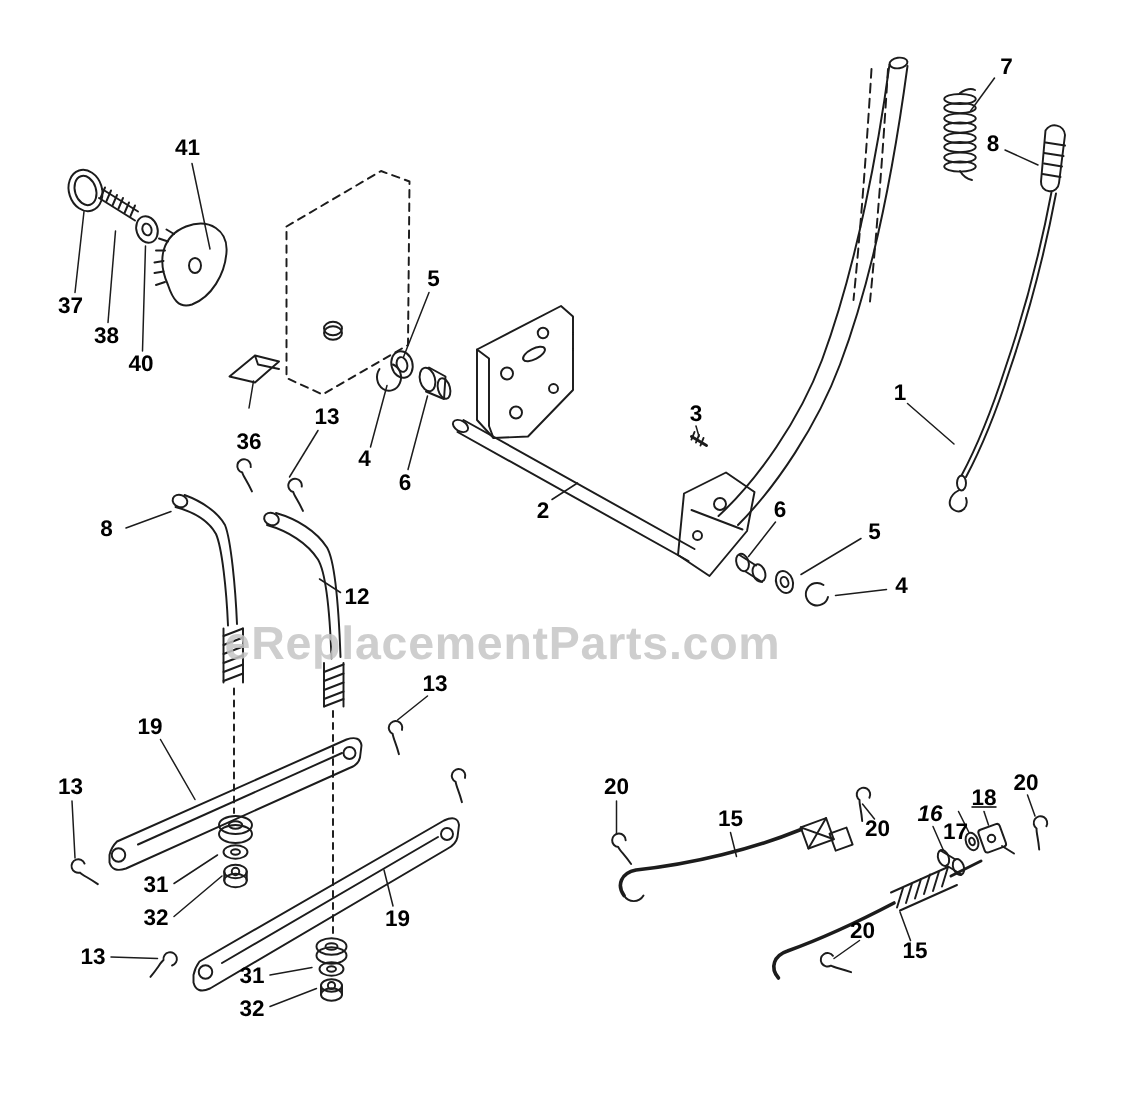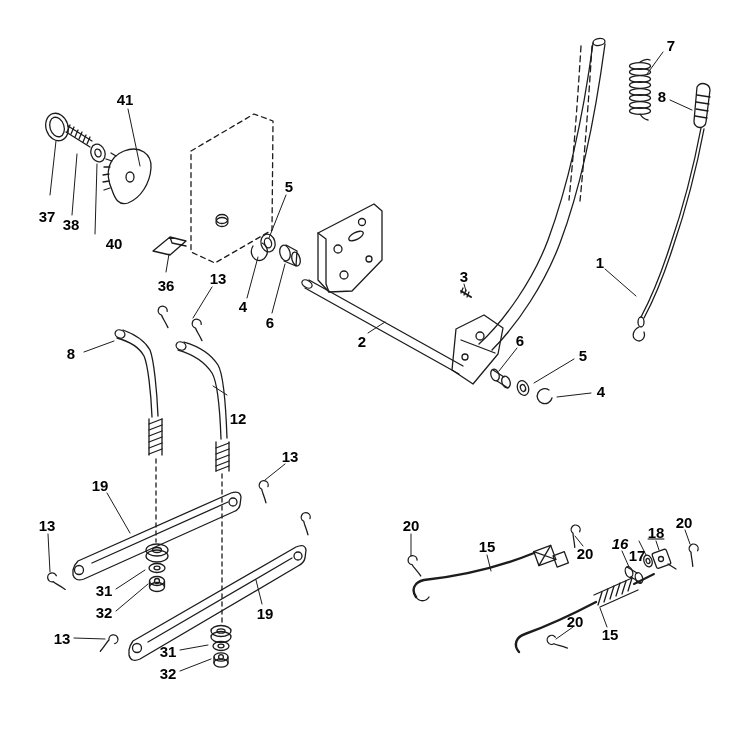--- a/index.html
+++ b/index.html
@@ -260,33 +260,34 @@
         <use href="#clip" transform="translate(112,637) rotate(80)"></use>
         <use href="#clip" transform="translate(410,561) rotate(5)"></use>
         <use href="#clip" transform="translate(573,529) rotate(35)"></use>
         <use href="#clip" transform="translate(691,548) rotate(35)"></use>
         <use href="#clip" transform="translate(550,642) rotate(-30)"></use>
       </g>
 
     </g>
   </svg>
 
+  <div class="watermark">eReplacementParts.com</div>
 
   <div id="labels-layer" style="position:absolute;left:0;top:0;width:100%;height:100%;">
       <div class="part-label" style="left: 125px; top: 99px;">41</div>
-      <div class="part-label" style="left: 47px; top: 216px;">37</div>
+      <div class="part-label" style="left: 47px; top: 204px;">37</div>
       <div class="part-label" style="left: 71px; top: 224px;">38</div>
-      <div class="part-label" style="left: 94px; top: 243px; margin-left: 20px;">40</div>
-      <div class="part-label" style="left: 166px; top: 285px;">36</div>
+      <div class="part-label" style="left: 94px; top: 243px;">40</div>
+      <div class="part-label" style="left: 166px; top: 295px;">36</div>
       <div class="part-label" style="left: 218px; top: 278px;">13</div>
       <div class="part-label" style="left: 289px; top: 186px;">5</div>
       <div class="part-label" style="left: 243px; top: 306px;">4</div>
       <div class="part-label" style="left: 270px; top: 322px;">6</div>
       <div class="part-label" style="left: 71px; top: 353px;">8</div>
-      <div class="part-label" style="left: 238px; top: 398px; margin-top: 20px;">12</div>
+      <div class="part-label" style="left: 238px; top: 398px;">12</div>
       <div class="part-label" style="left: 362px; top: 341px;">2</div>
       <div class="part-label" style="left: 464px; top: 276px;">3</div>
       <div class="part-label" style="left: 671px; top: 45px;">7</div>
       <div class="part-label" style="left: 662px; top: 96px;">8</div>
       <div class="part-label" style="left: 600px; top: 262px;">1</div>
       <div class="part-label" style="left: 520px; top: 340px;">6</div>
       <div class="part-label" style="left: 583px; top: 355px;">5</div>
       <div class="part-label" style="left: 601px; top: 391px;">4</div>
       <div class="part-label" style="left: 290px; top: 456px;">13</div>
       <div class="part-label" style="left: 100px; top: 485px;">19</div>

